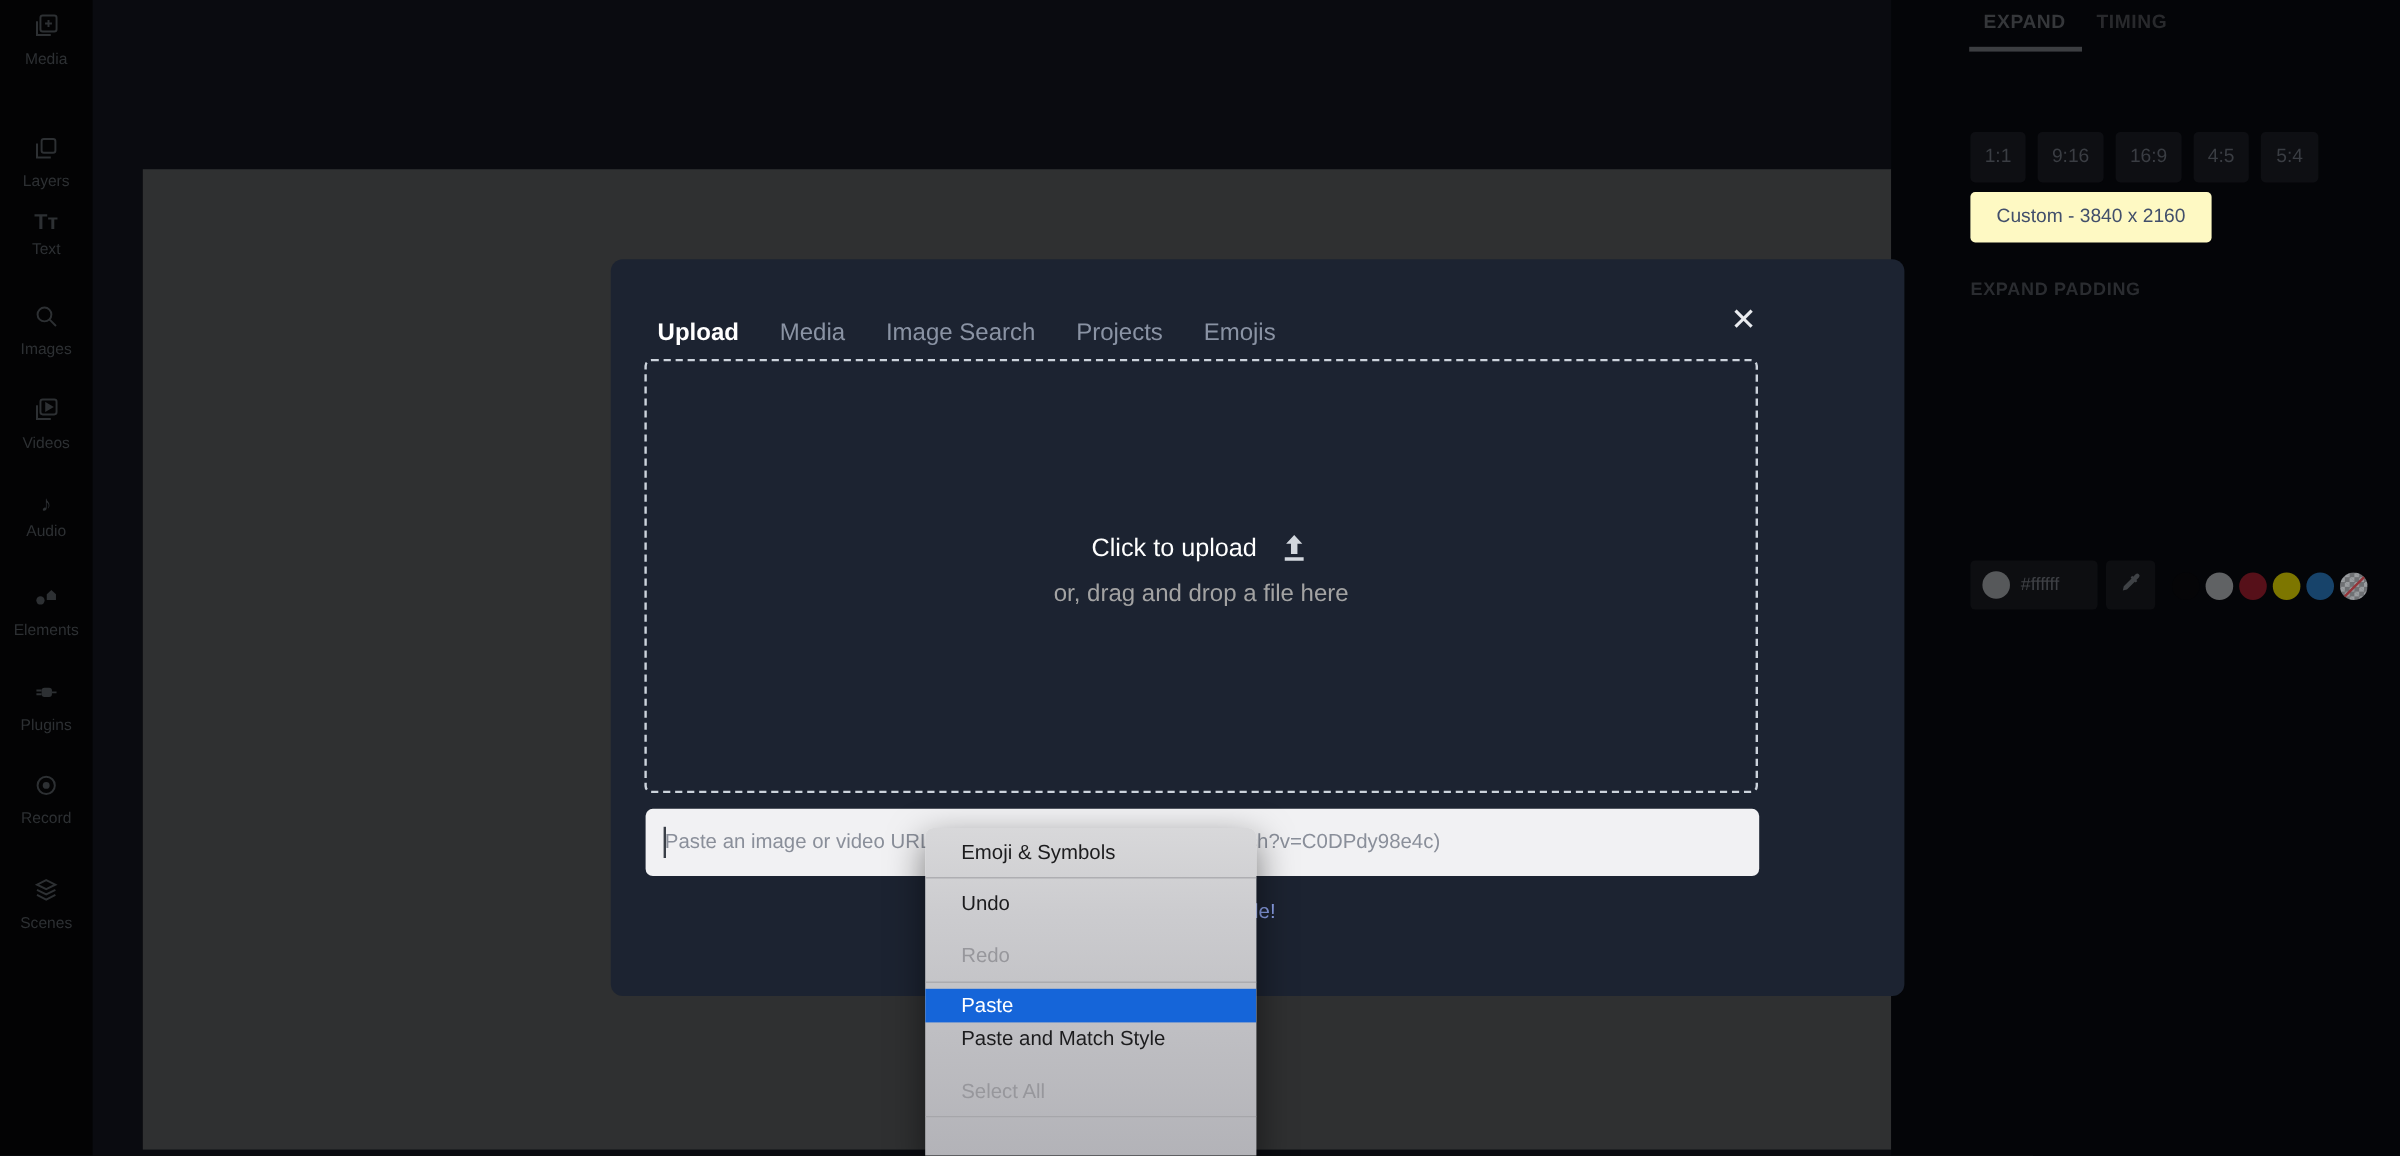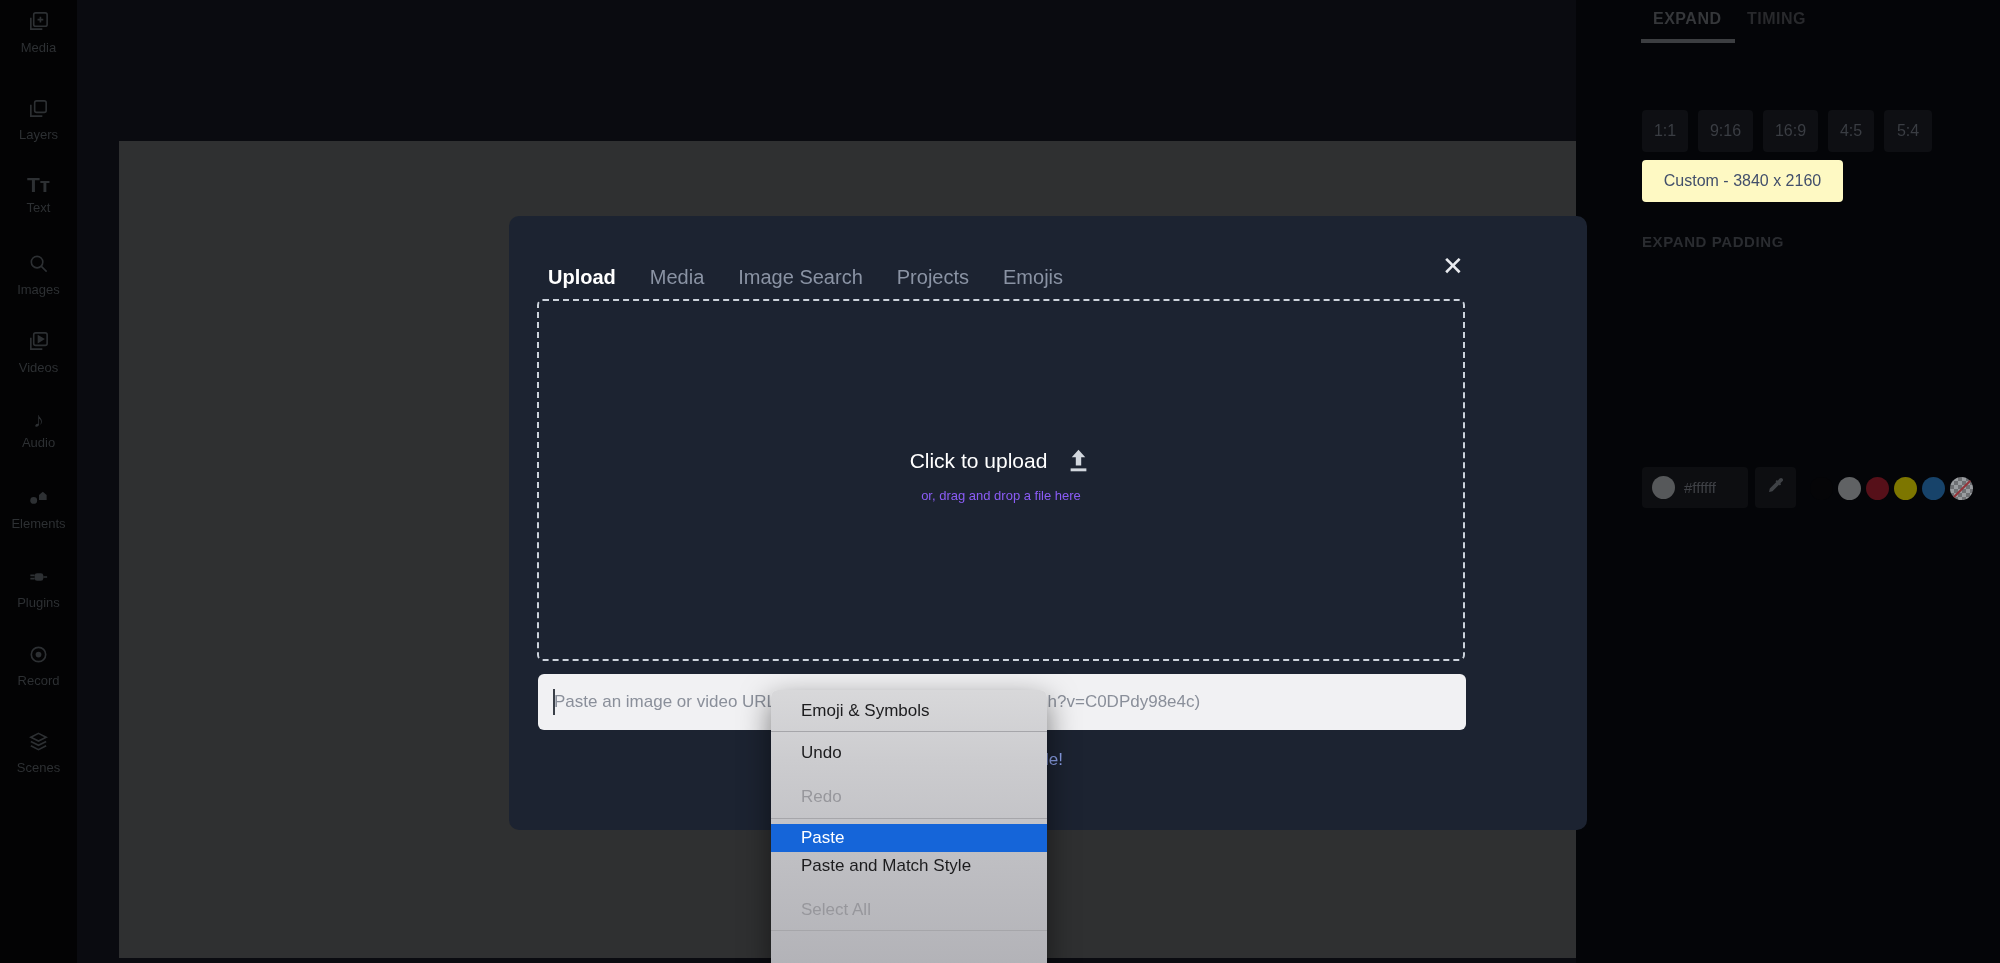--- a/index.html
+++ b/index.html
@@ -5,21 +5,21 @@
   * { margin:0; padding:0; box-sizing:border-box; }
   html,body { width:2000px; height:963px; overflow:hidden; background:#07080b;
               font-family:"Liberation Sans", sans-serif; }
   .screen { position:relative; width:2000px; height:963px; overflow:hidden; }
 
   
   .sidebar { position:absolute; left:0; top:0; width:77px; height:963px; background:#030304; z-index:2; }
   .side-item { position:absolute; left:0; width:77px; height:56px; display:flex; flex-direction:column;
                align-items:center; gap:3px; color:#2d3033; cursor:pointer; }
   .side-item svg { width:23px; height:23px; stroke:#2d3033; fill:none; stroke-width:1.7; }
-  .side-item .glyph { font-size:21px; line-height:22px; height:23px; }
+  .side-item .glyph { font-size:18px; line-height:22px; height:23px; }
   .side-label { font-size:13px; }
 
   
   .gutter { position:absolute; left:77px; top:0; width:1500px; height:963px; background:#0a0b10; }
   .stage  { position:absolute; left:119px; top:141px; width:1457px; height:817px; background:#2f3031; }
 
   
   .rpanel { position:absolute; left:1576px; top:0; width:424px; height:963px; background:#040508; }
   .rtab { position:absolute; top:10px; font-size:16px; font-weight:bold; letter-spacing:.5px; cursor:pointer; }
   .rtab.active { color:#35373a; }
@@ -62,21 +62,21 @@
   .mtab.active { color:#ffffff; font-weight:bold; }
   .modal-close { position:absolute; left:927px; top:33px; width:34px; height:34px; color:#e9ebef;
                  font-size:26px; line-height:34px; text-align:center; cursor:pointer; }
   .dropzone { position:absolute; left:28px; top:83px; width:928px; height:362px;
               border:2px dashed #ccd3dc; border-radius:6px; display:flex; flex-direction:column;
               align-items:center; justify-content:center; gap:14px; cursor:pointer;
               transform:translateY(0); }
   .dz-line1 { display:flex; align-items:center; gap:18px; margin-top:-10px; }
   .dz-title { color:#ffffff; font-size:21px; font-weight:normal; }
   .dz-upload-icon svg { width:27px; height:27px; display:block; }
-  .dz-sub { color:#8b5cf6; font-size:13px; }
+  .dz-sub { color:#a3a3a3; font-size:20px; }
   .url-input-wrap { position:absolute; left:29px; top:458px; width:928px; height:56px; }
   .url-input { width:100%; height:100%; background:#f1f1f3; border:none; border-radius:6px;
                padding:0 16px; font-size:17px; color:#30343c; outline:none;
                font-family:"Liberation Sans", sans-serif; }
   .url-input::placeholder { color:#8a8f9a; opacity:1; }
   .caret { position:absolute; left:15px; top:15px; width:2px; height:26px; background:#3a3f47; }
   .hint-fragment { position:absolute; left:536px; top:534px; color:#8ba0e8; font-size:17px; }
 
   
   .ctx-menu { position:absolute; left:771px; top:690px; width:276px; height:280px;
@@ -104,21 +104,21 @@
 
     <div class="side-item" style="top:10px">
       <span><svg viewBox="0 0 24 24">
             <path d="M4 8v12h12"></path>
             <rect x="7" y="3" width="14" height="14" rx="2"></rect>
             <path d="M14 7v6M11 10h6"></path>
           </svg></span>
       <span class="side-label">Media</span>
     </div>
 
-    <div class="side-item" style="top:97px">
+    <div class="side-item" style="top:112px">
       <span><svg viewBox="0 0 24 24">
             <path d="M4 8v12h12"></path>
             <rect x="8" y="4" width="12" height="12" rx="2"></rect>
           </svg></span>
       <span class="side-label">Layers</span>
     </div>
 
     <div class="side-item" style="top:174px">
       <span class="glyph" style="font-weight:bold">Tт</span>
       <span class="side-label">Text</span>

